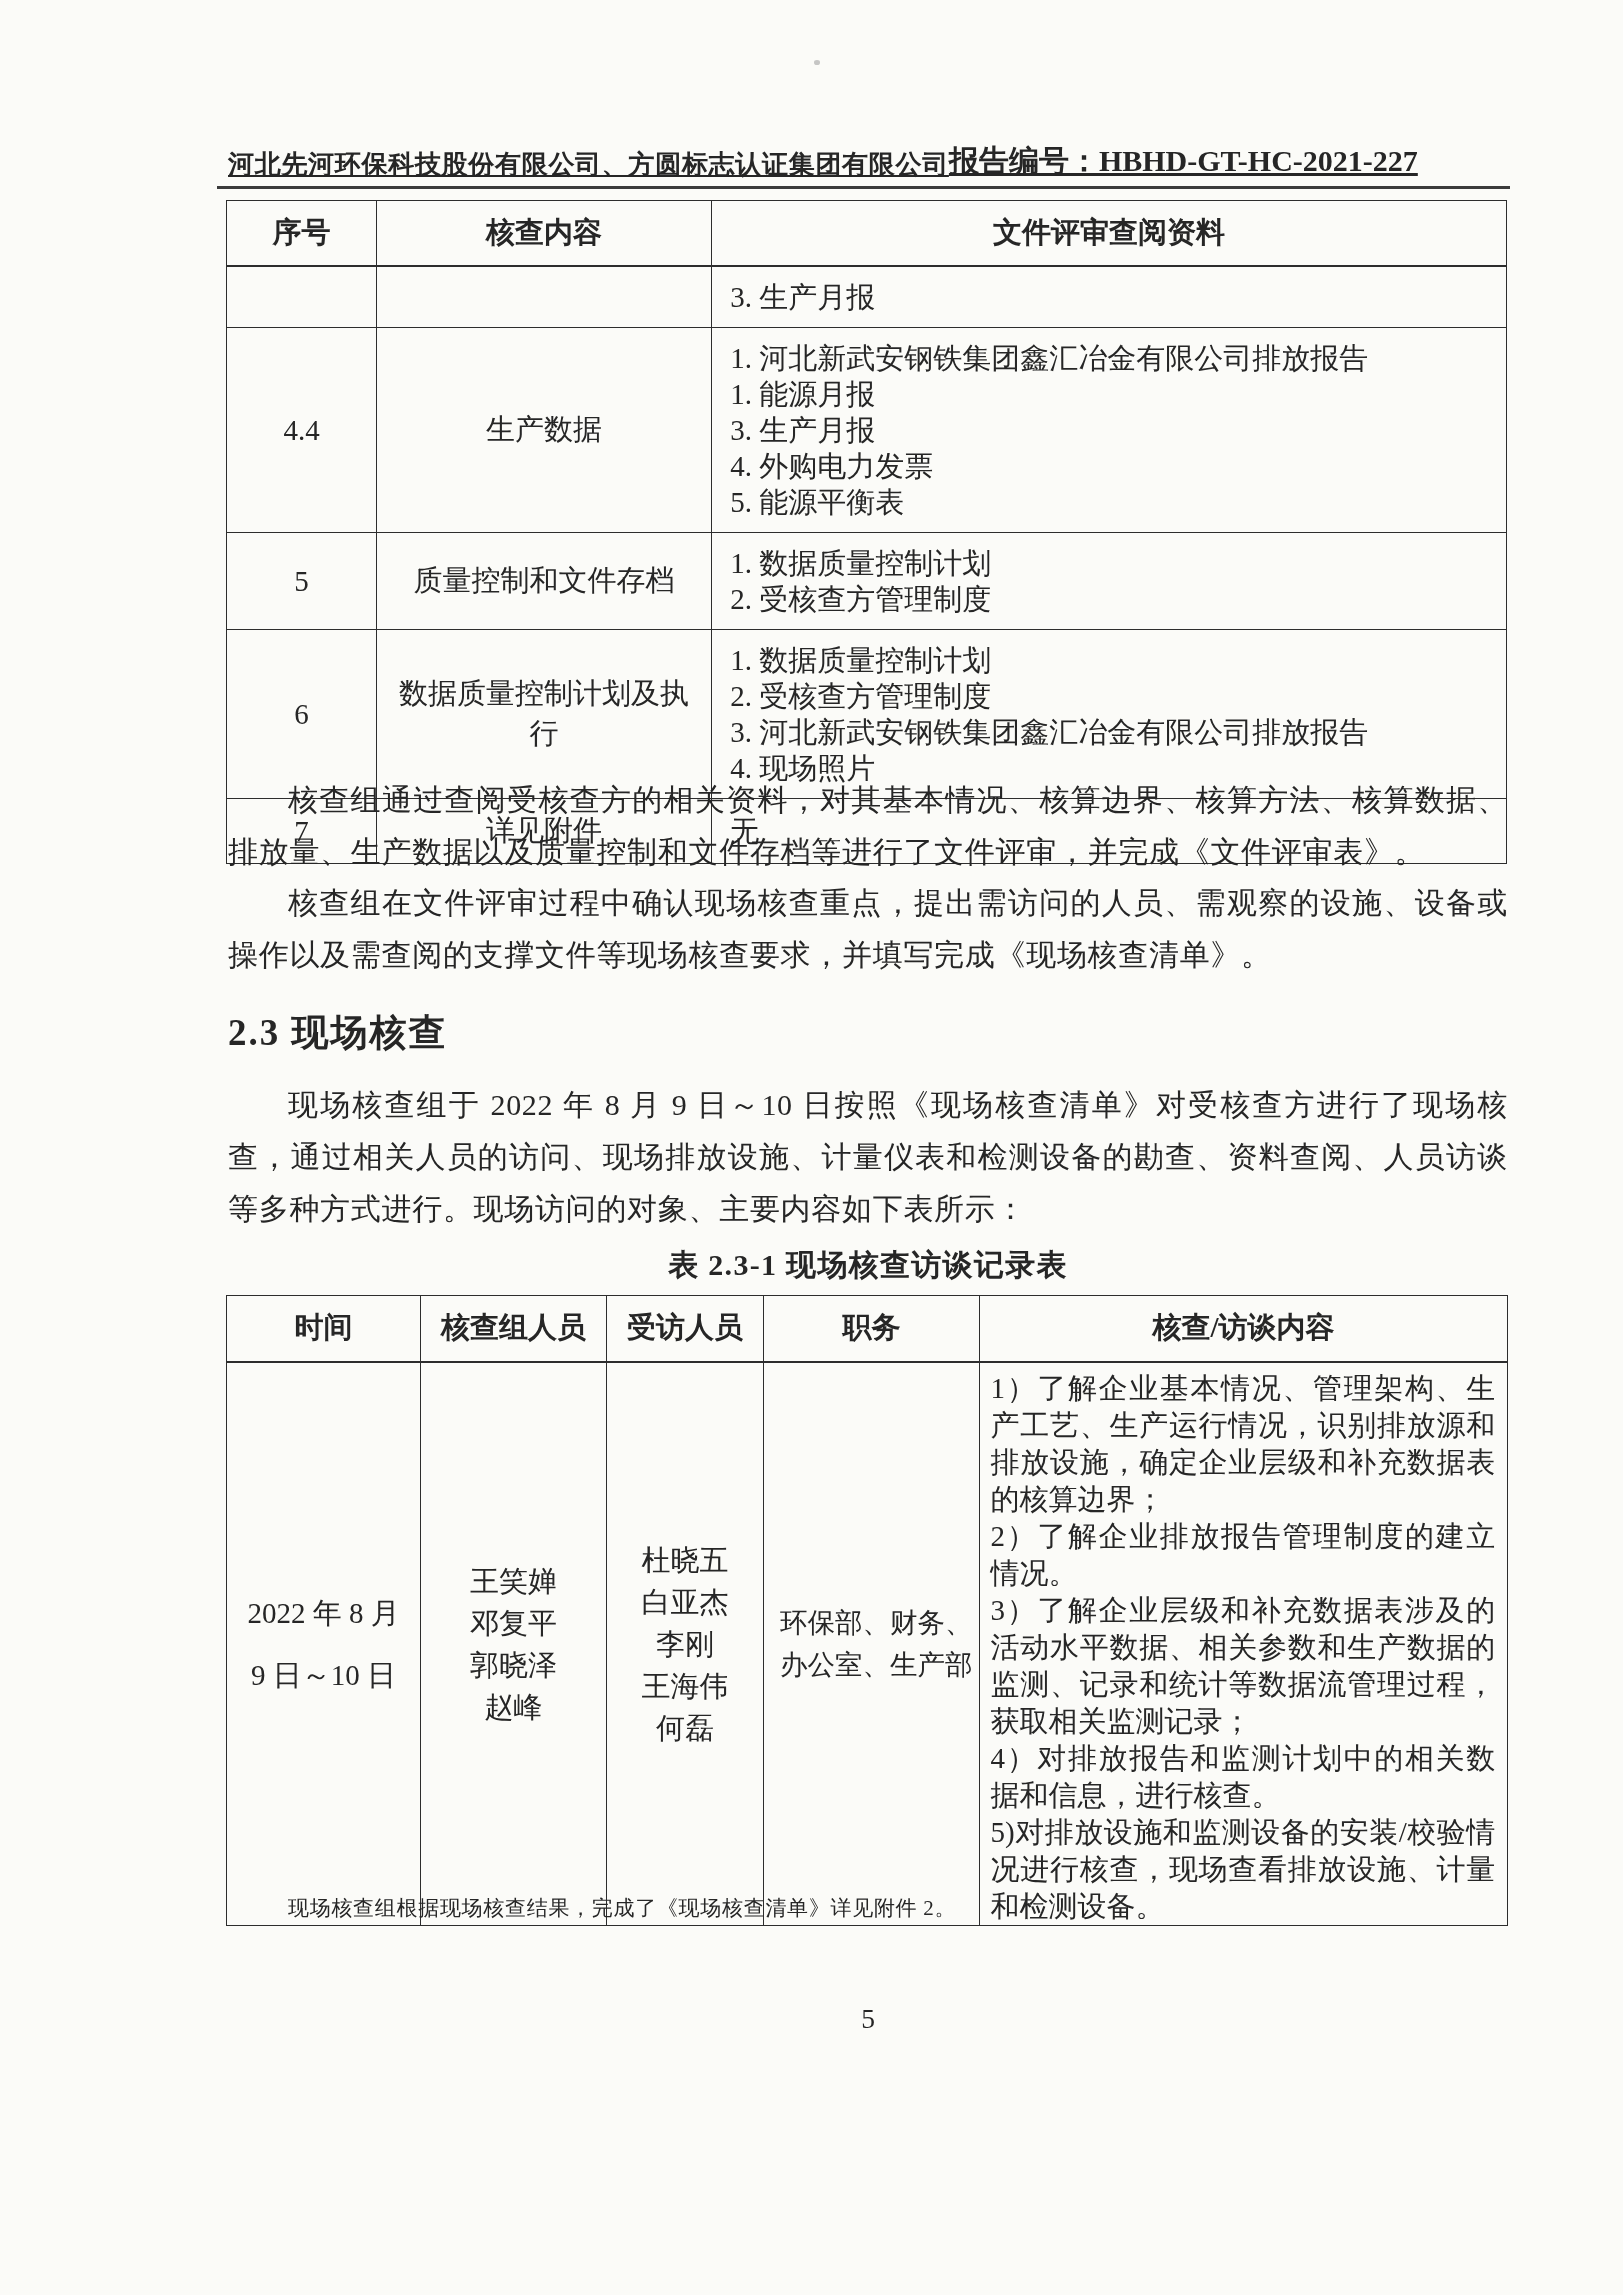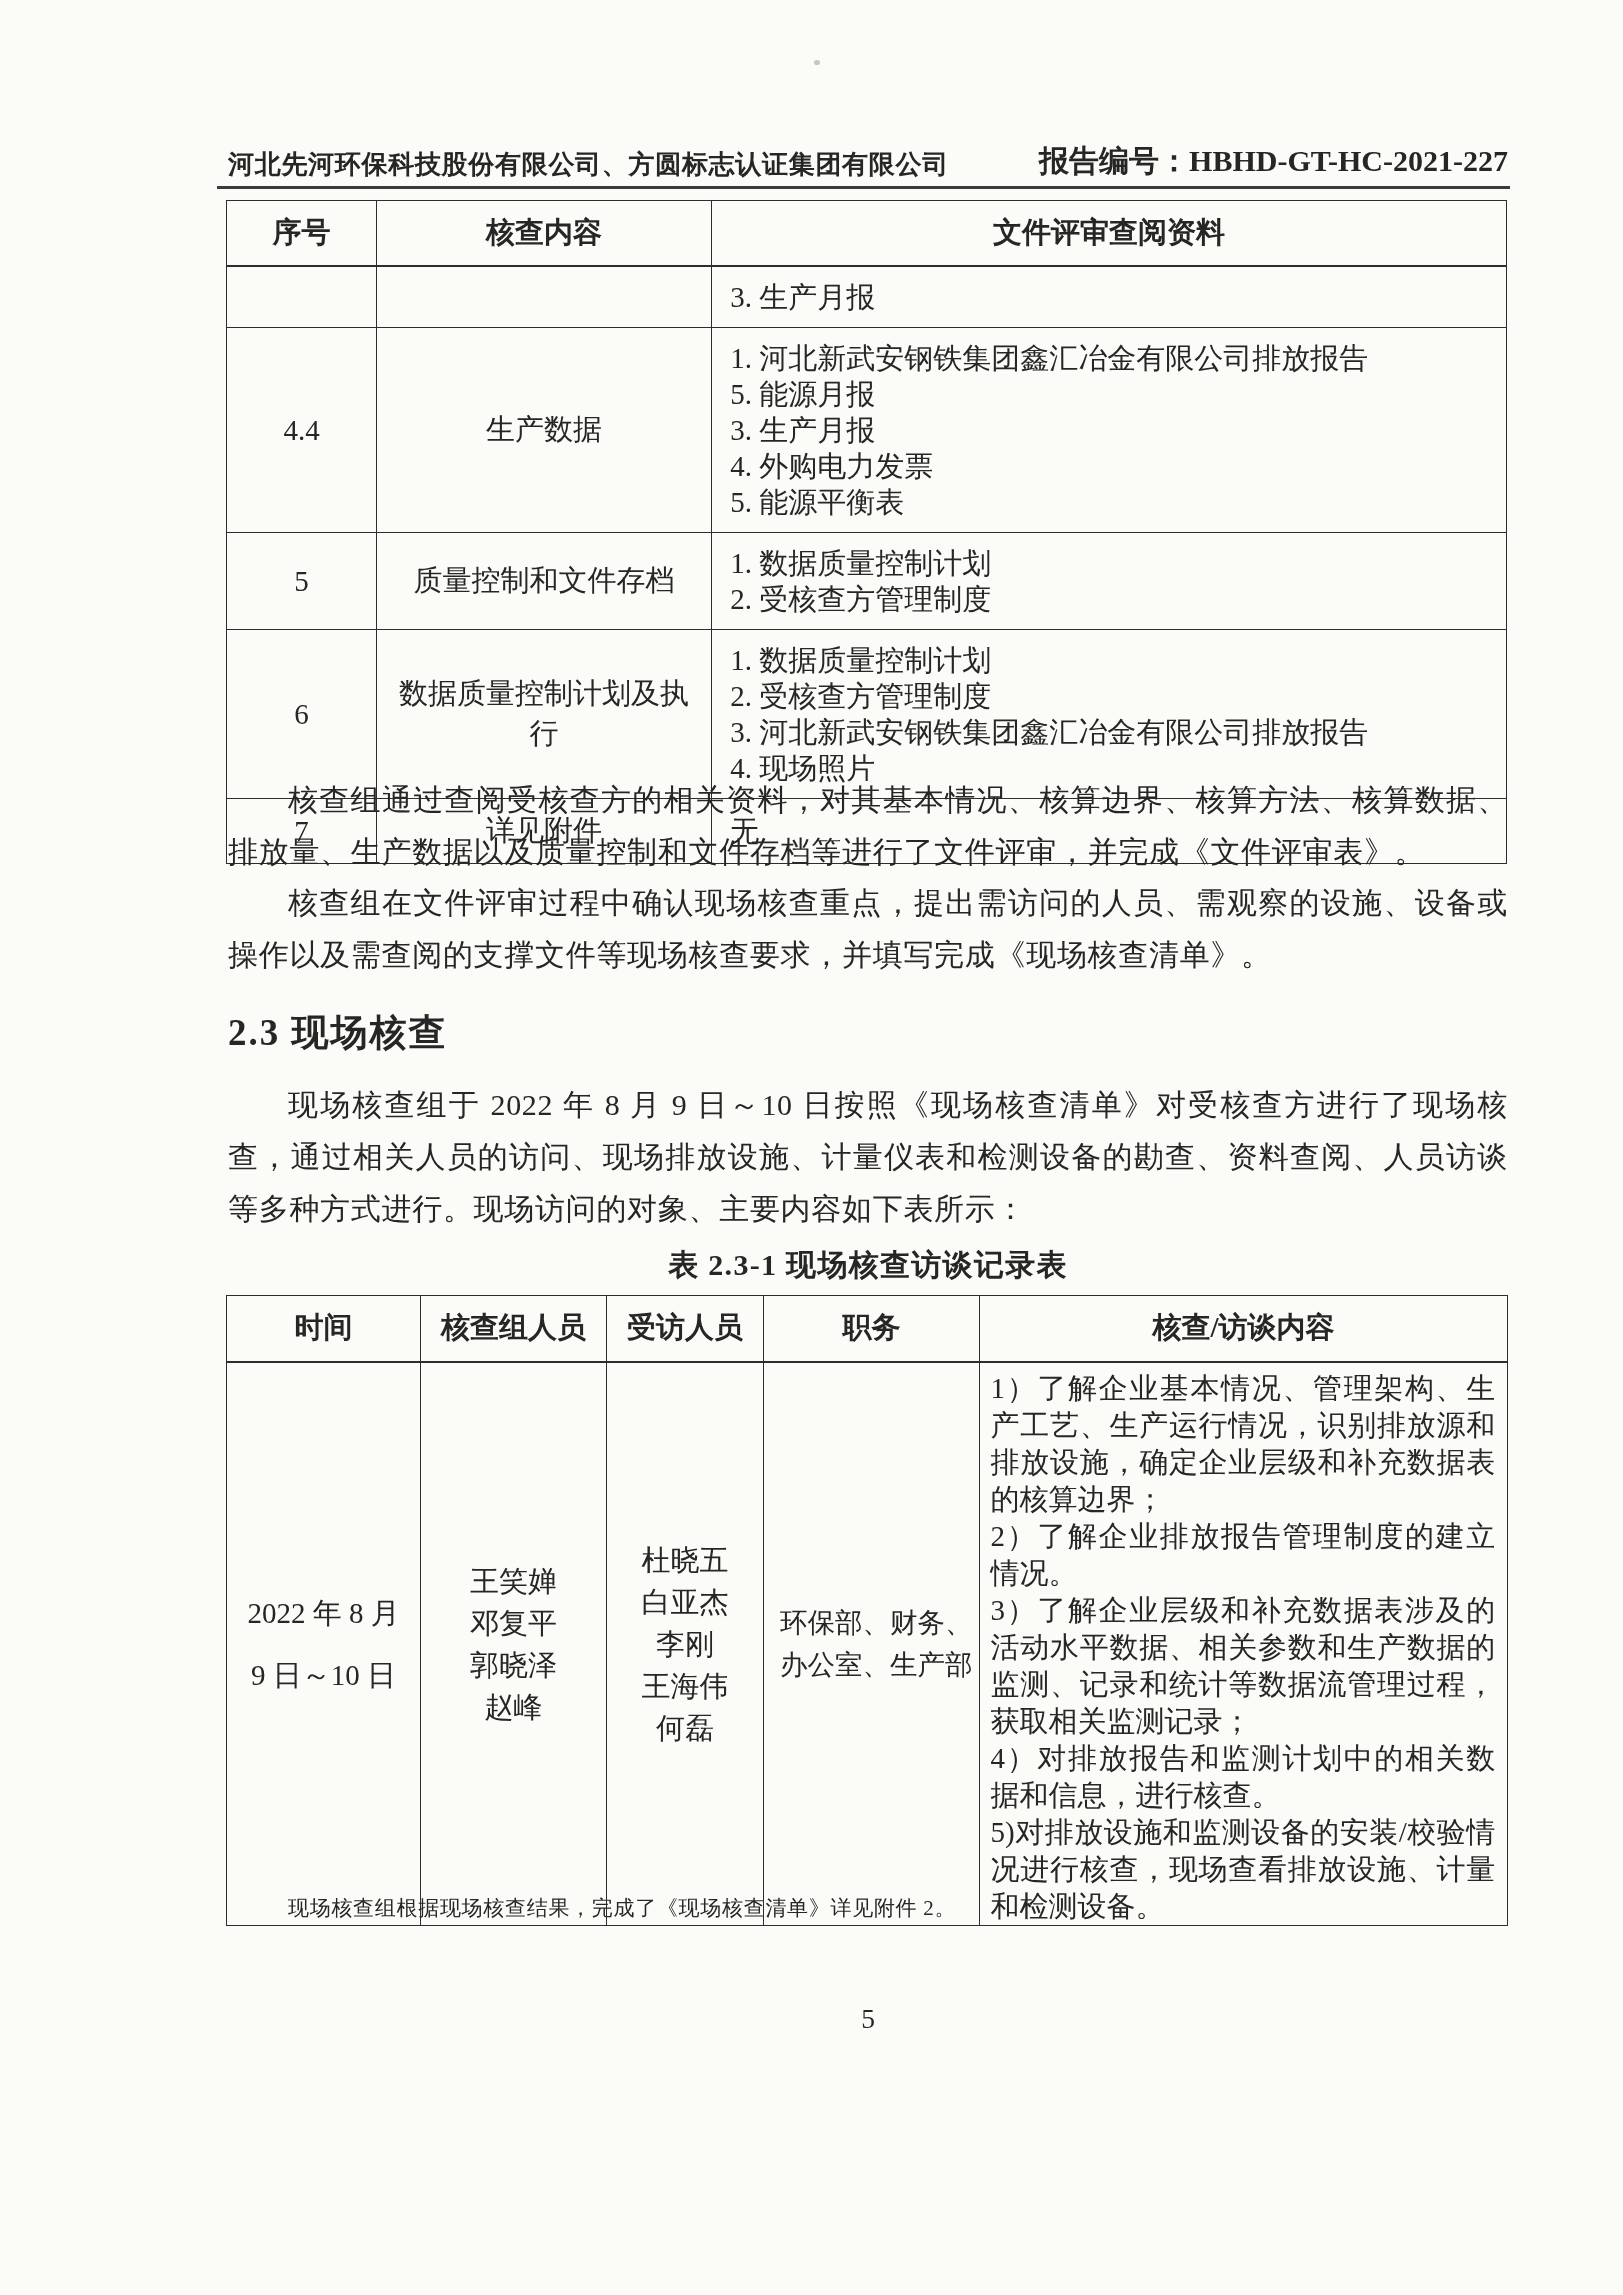--- a/index.html
+++ b/index.html
@@ -8,21 +8,21 @@
     width:1623px; height:2295px;
     margin:0 auto;
     background:#fbfbf8;
     font-family:"Liberation Serif","DejaVu Serif",serif;
     color:#262626;
     overflow:hidden;
   }
   
   .doc-header {
     position:absolute; top:141px; left:228px; width:1280px;
-    display:flex; justify-content:space-between; align-items:flex-end;
+    display:flex; align-items:flex-end;text-decoration:underline;
   }
   .company { font-size:26px; font-weight:bold; letter-spacing:0.7px; white-space:nowrap; }
   .report-no { font-size:30px; font-weight:bold; white-space:nowrap; }
   .header-rule {
     position:absolute; top:186px; left:217px; width:1293px; height:3.3px;
     background:#3b3b3b;
   }
   .scan-speck {
     position:absolute; top:60px; left:814px; width:5.9px; height:4.6px;
     background:#9a9a9a; border-radius:50%; opacity:.55;
@@ -124,21 +124,21 @@
       <td class="cell-center"></td>
       <td class="materials-cell">
         <div class="mat-line">3. 生产月报</div>
       </td>
     </tr>
     <tr class="r-44">
       <td class="cell-center">4.4</td>
       <td class="cell-center">生产数据</td>
       <td class="materials-cell">
         <div class="mat-line">1. 河北新武安钢铁集团鑫汇冶金有限公司排放报告</div>
-        <div class="mat-line">5. 能源月报</div>
+        <div class="mat-line">1. 能源月报</div>
         <div class="mat-line">3. 生产月报</div>
         <div class="mat-line">4. 外购电力发票</div>
         <div class="mat-line">5. 能源平衡表</div>
       </td>
     </tr>
     <tr class="r-5">
       <td class="cell-center">5</td>
       <td class="cell-center">质量控制和文件存档</td>
       <td class="materials-cell">
         <div class="mat-line">1. 数据质量控制计划</div>

